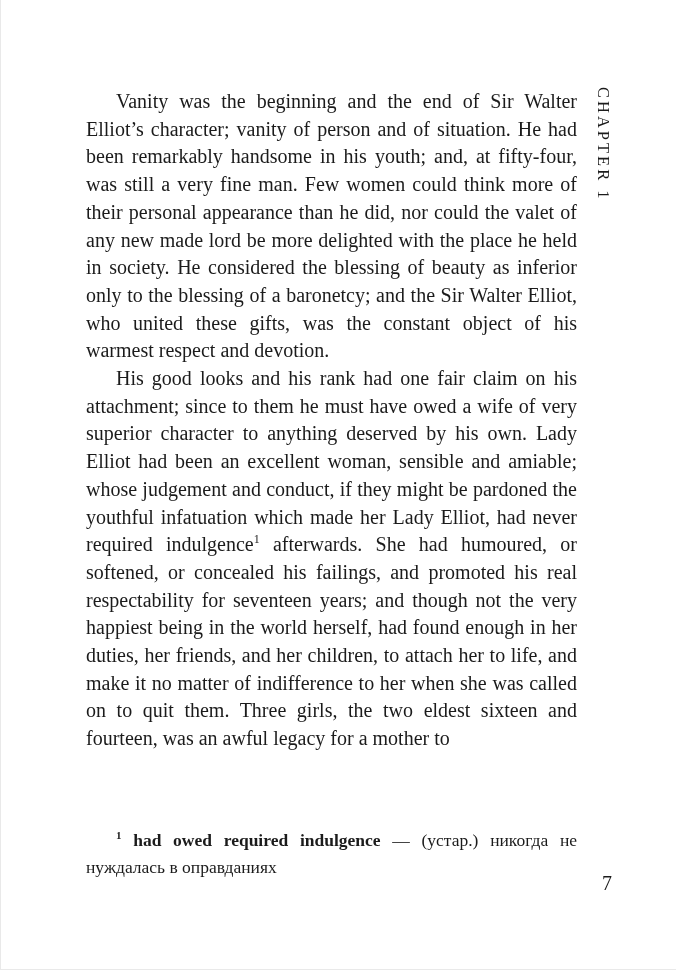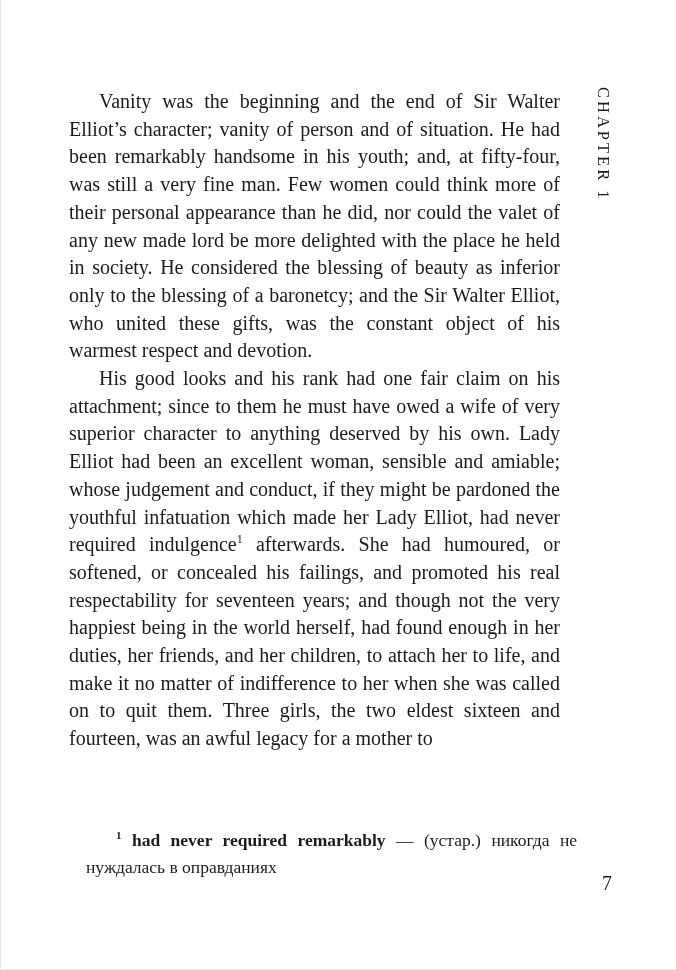--- a/index.html
+++ b/index.html
@@ -14,21 +14,21 @@
     background: #ffffff;
     font-family: "Liberation Serif", "DejaVu Serif", serif;
     color: #1b1b1b;
     overflow: hidden;
     box-sizing: border-box;
     border-left: 1px solid #e9e9e9;
     border-bottom: 1px solid #e9e9e9;
   }
   .body-text {
     position: absolute;
-    left: 68px;
+    left: 85px;
     top: 88px;
     width: 491px;
     font-size: 20px;
     line-height: 27.7px;
     text-align: justify;
   }
   .body-text p {
     margin: 0;
     text-indent: 30px;
   }
@@ -81,21 +81,21 @@
 
   <div class="chapter-vertical">CHAPTER 1</div>
 
   <div class="body-text">
     <p><span>Vanity was the beginning and the end of Sir Walter Elliot’s character; vanity of person and of situation. He had been remarkably handsome in his youth; and, at fifty-four, was still a very fine man. Few women could think more of their personal appearance than he did, nor could the valet of any new made lord be more delighted with the place he held in society. He considered the blessing of beauty as inferior only to the blessing of a baronetcy; and the Sir Walter Elliot, who united these gifts, was the constant object of his warmest respect and devotion.</span></p>
     <p><span>His good looks and his rank had one fair claim on his attachment; since to them he must have owed a wife of very superior character to anything deserved by his own. Lady Elliot had been an excellent woman, sensible and amiable; whose judgement and conduct, if they might be pardoned the youthful infatuation which made her Lady Elliot, had never required indulgence</span><sup class="fn-ref">1</sup><span> afterwards. She had humoured, or softened, or concealed his failings, and promoted his real respectability for seventeen years; and though not the very happiest being in the world herself, had found enough in her duties, her friends, and her children, to attach her to life, and make it no matter of indifference to her when she was called on to quit them. Three girls, the two eldest sixteen and fourteen, was an awful legacy for a mother to</span></p>
   </div>
 
   <div class="footnote">
     <sup class="fn-mark">1</sup>
-    <span class="term">had never required remarkably</span>
+    <span class="term">had owed required indulgence</span>
     <span>—</span>
     <span class="lang">(устар.)</span>
     <span>никогда не нуждалась в оправданиях</span>
   </div>
 
   <div class="page-number">7</div>
 
 </div>
 
 </body></html>

